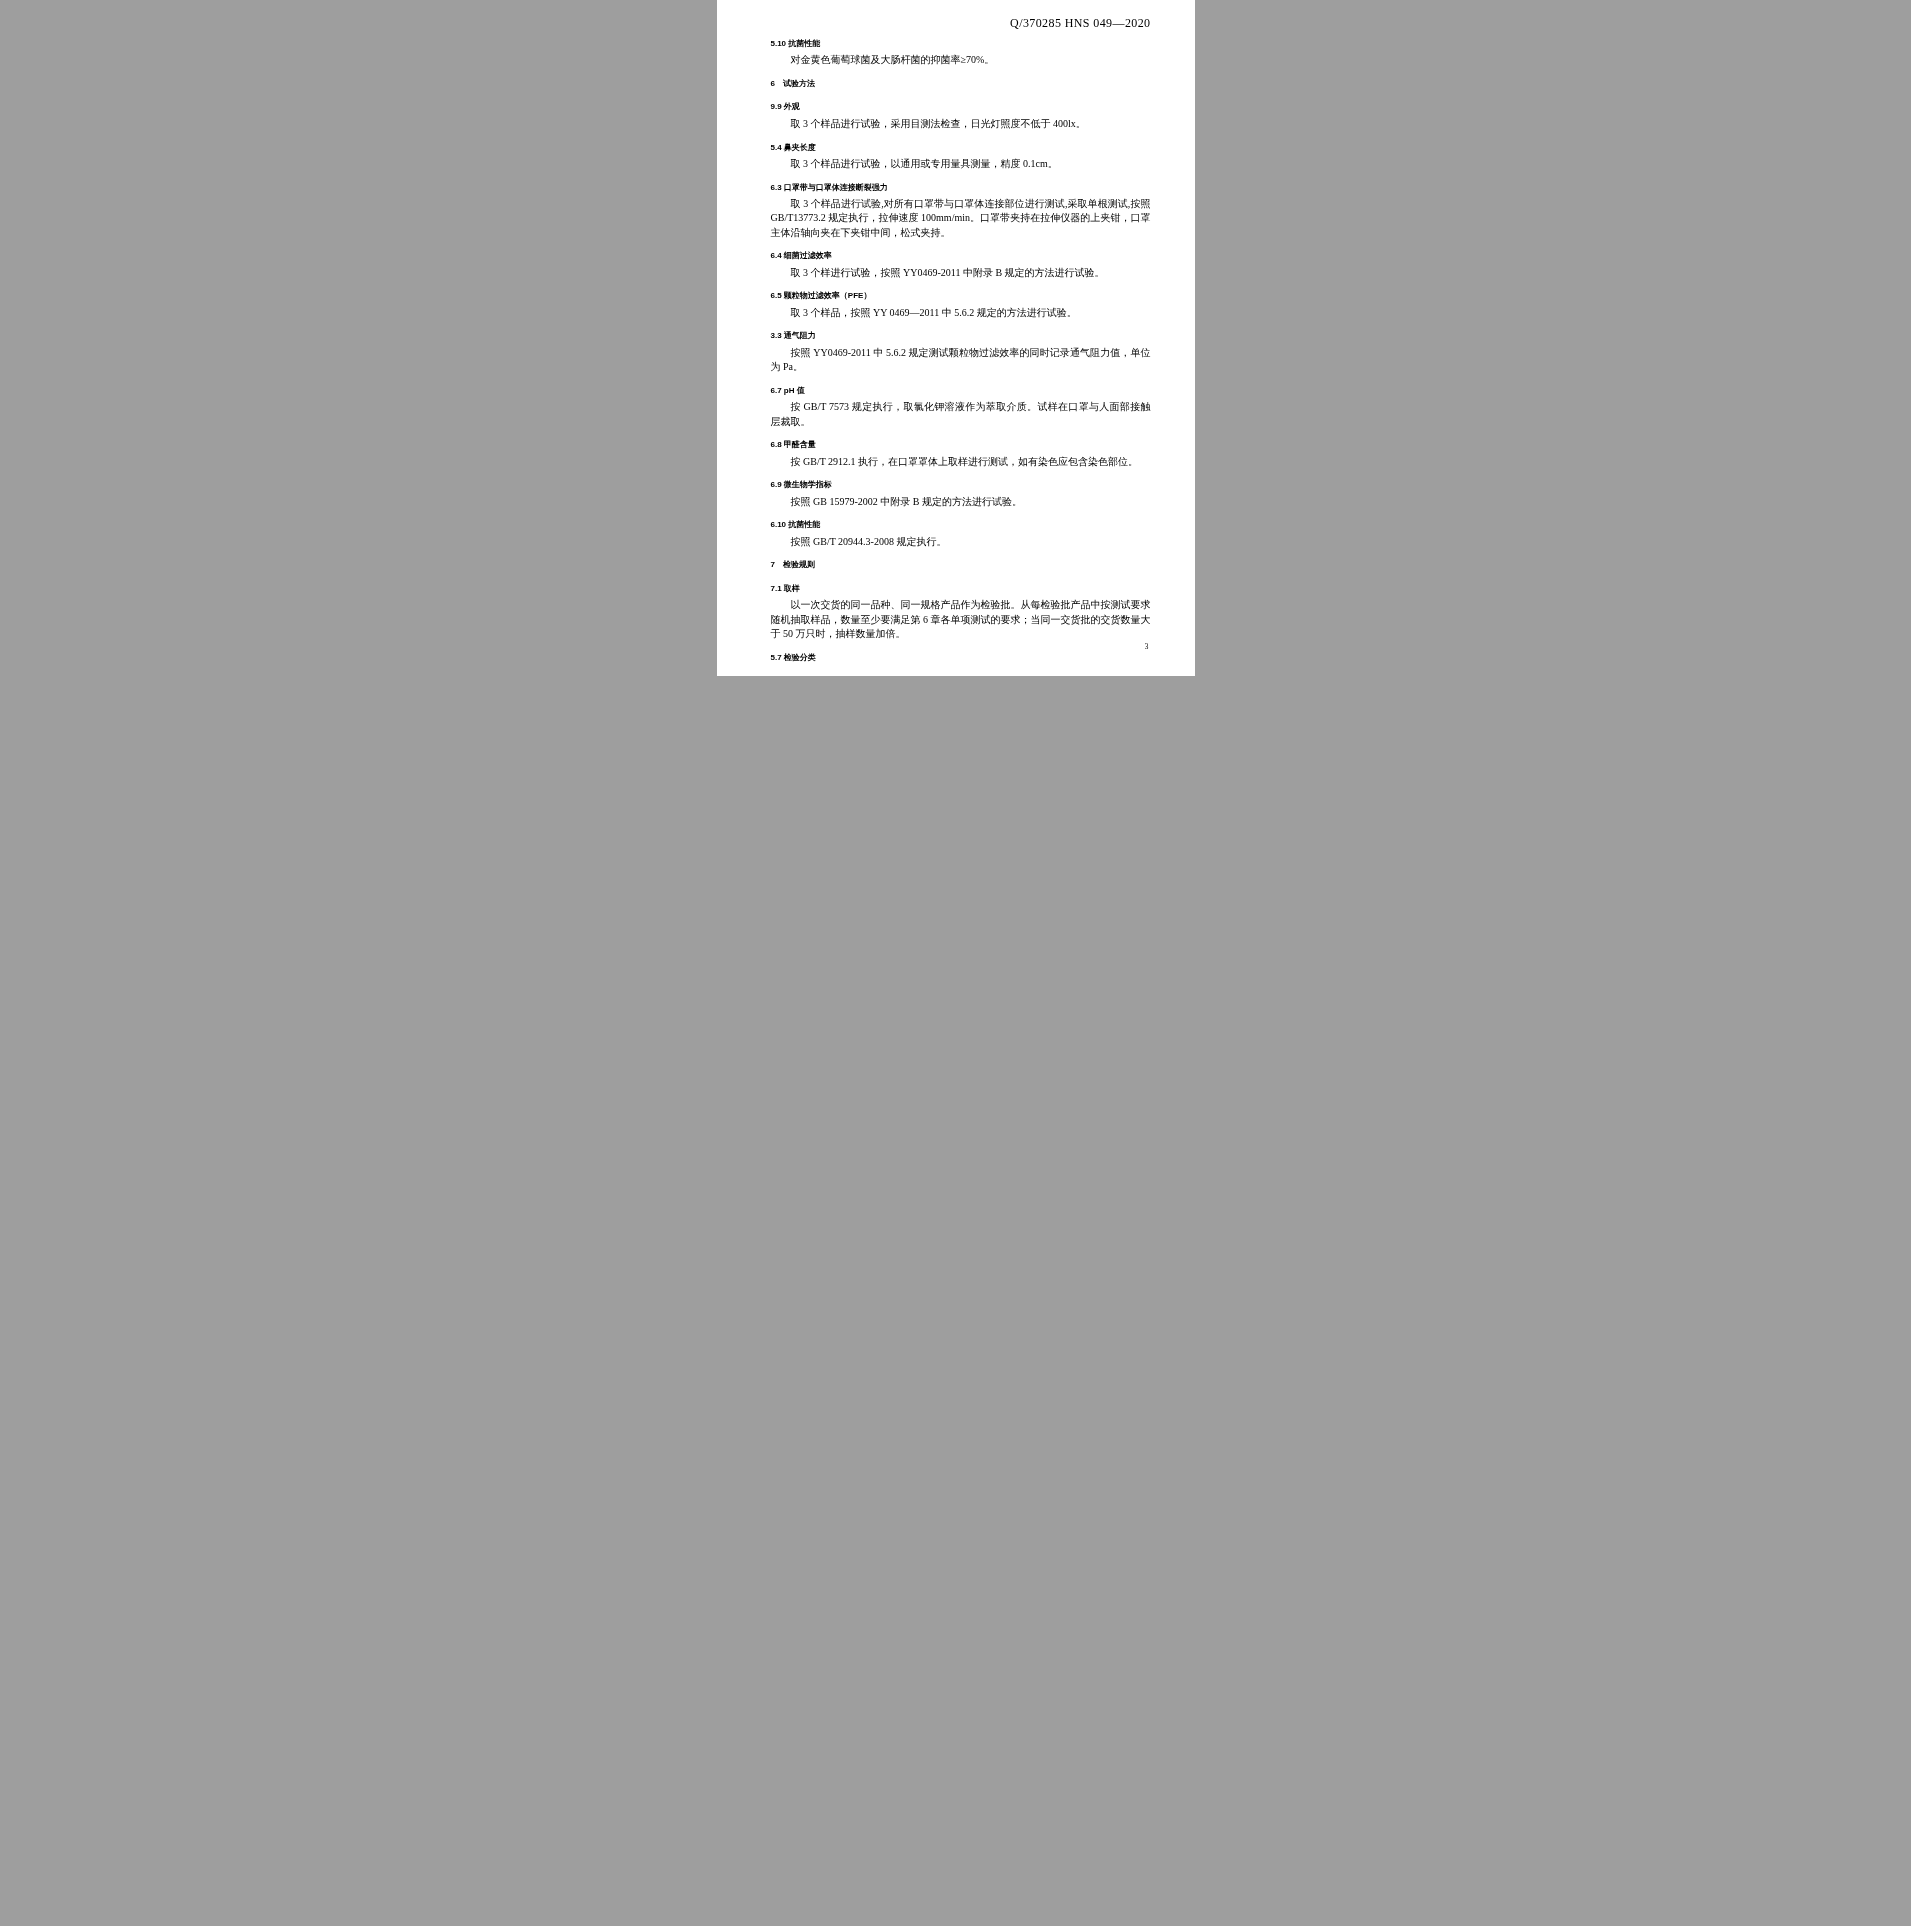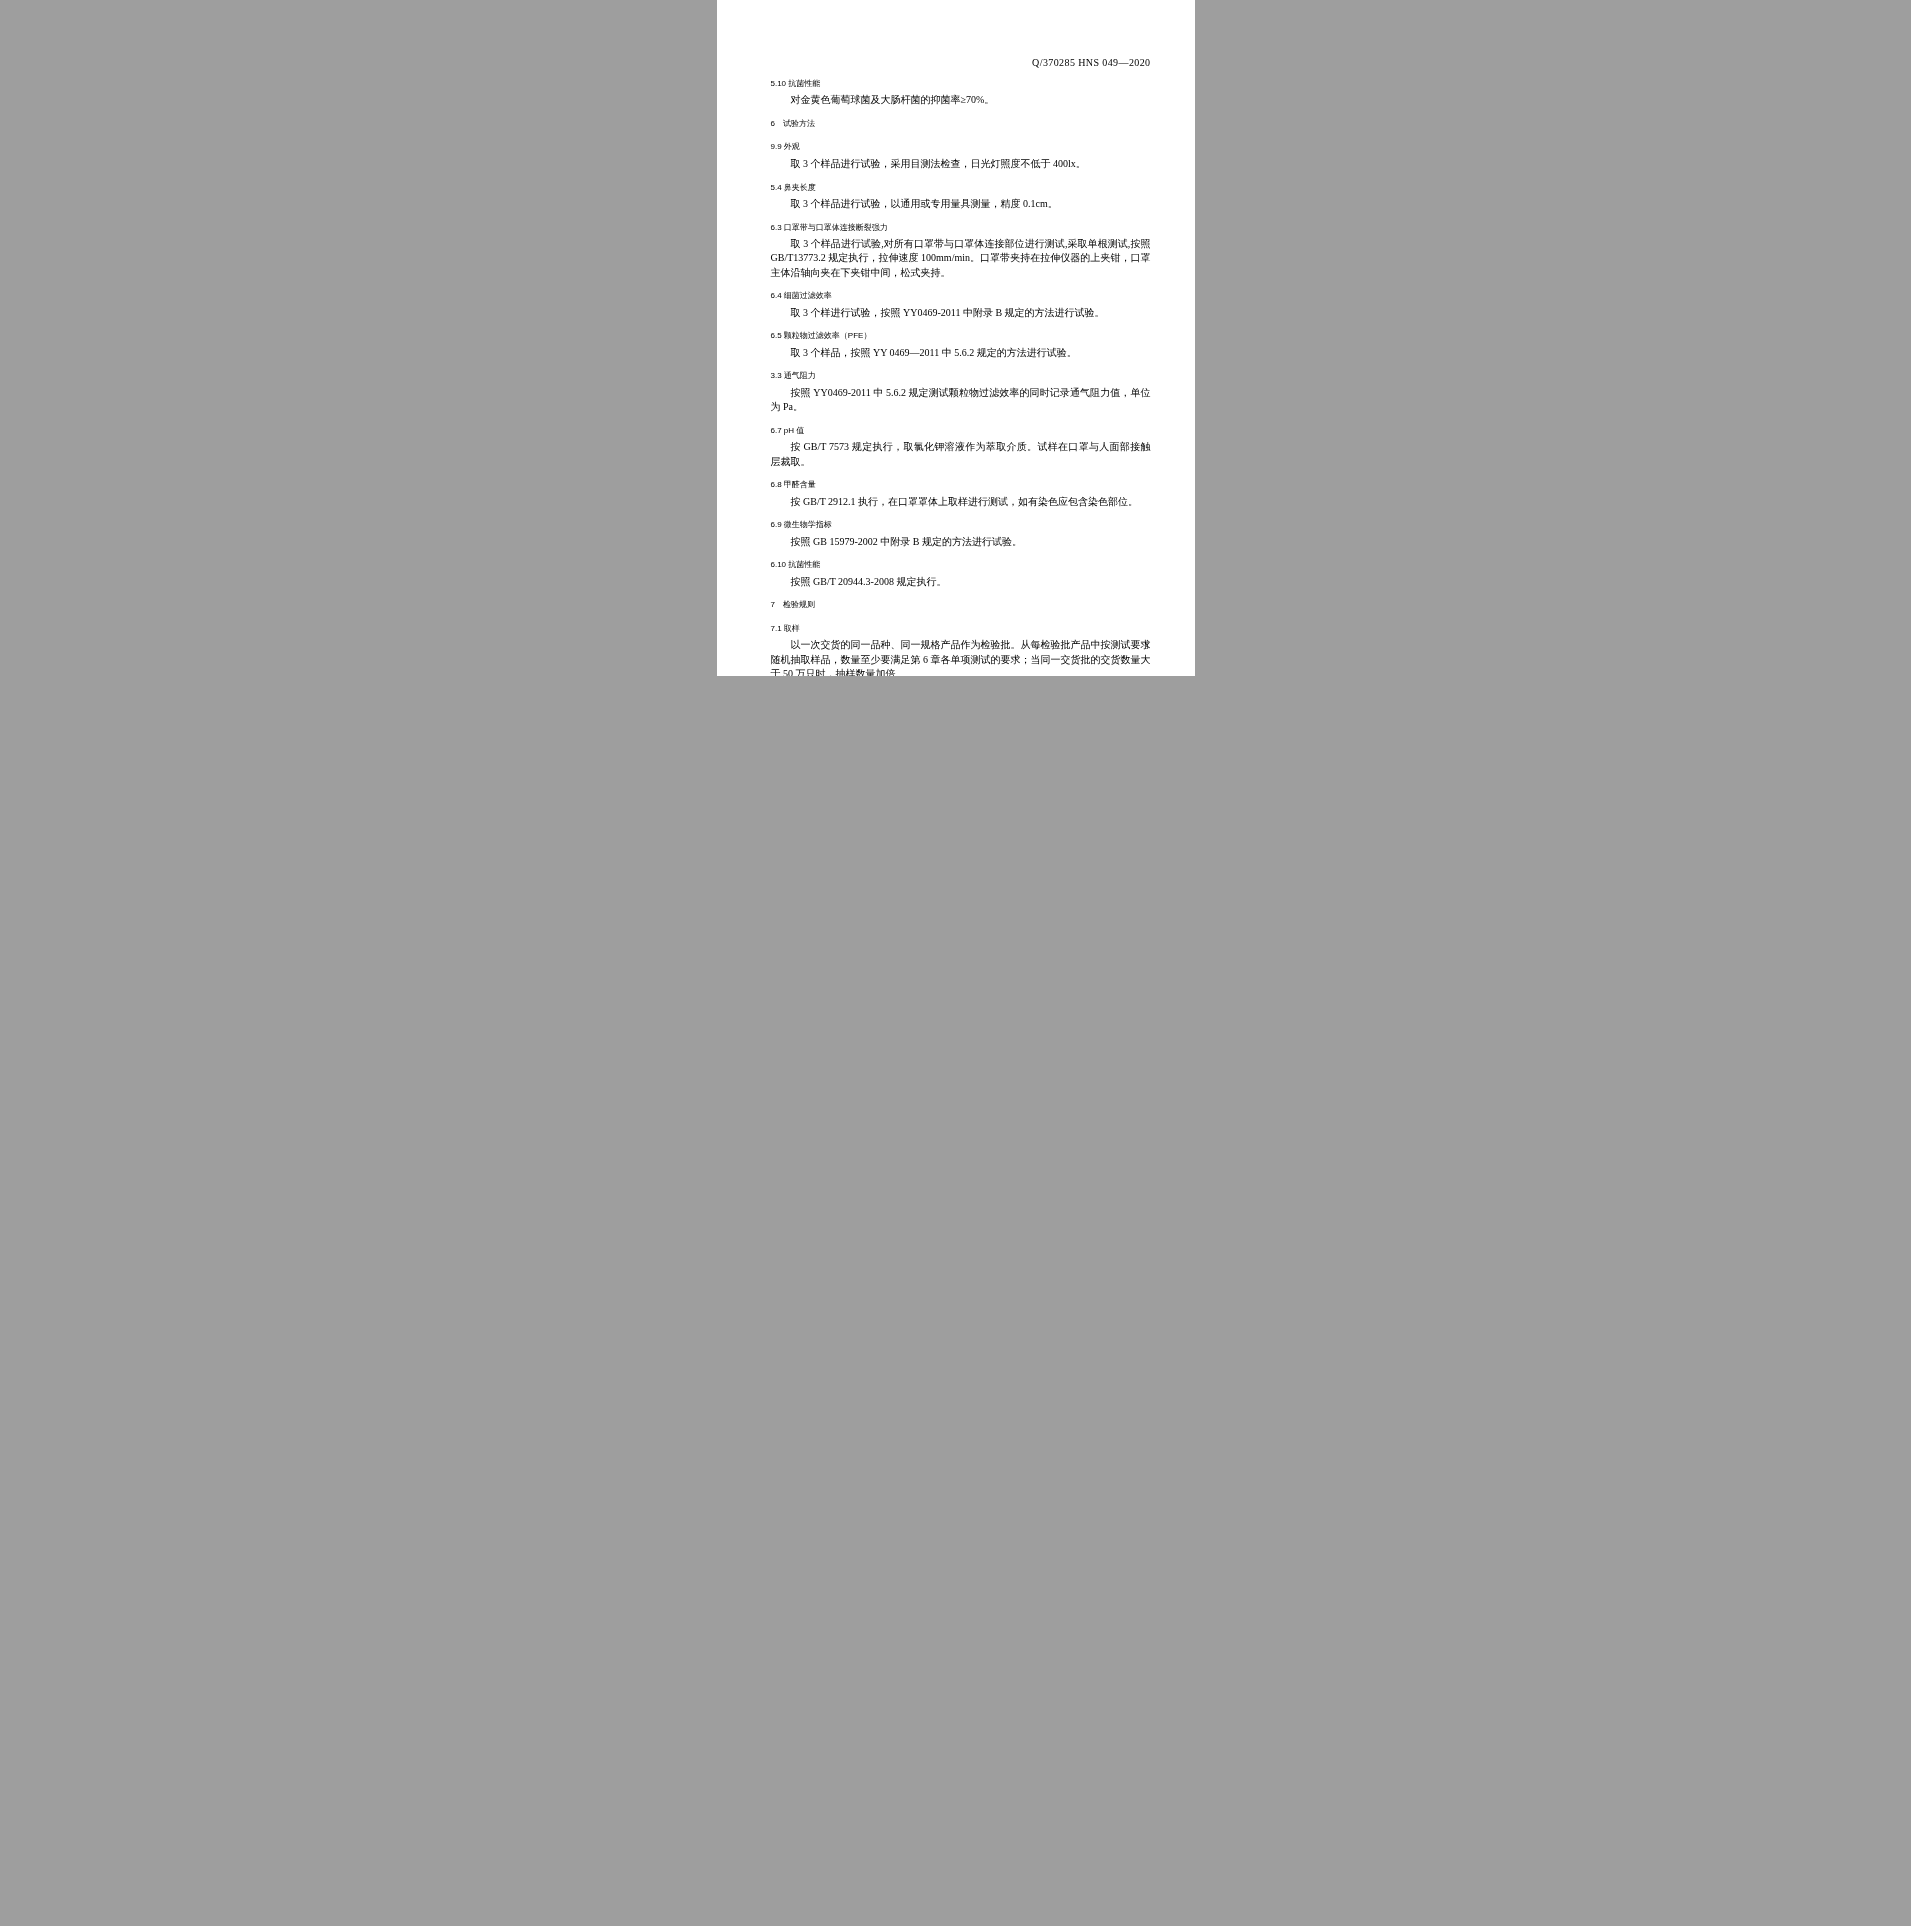--- a/index.html
+++ b/index.html
@@ -14,32 +14,31 @@
     margin: 0 auto;
     background: #ffffff;
     box-sizing: border-box;
     padding: 17.7px 44px 0 54px;
     overflow: hidden;
     color: #000000;
   }
   .doc-header {
     text-align: right;
     font-family: "Liberation Serif", "DejaVu Serif", serif;
-    font-size: 10px;
+    font-size: 12px;
     letter-spacing: 0.4px;
     line-height: 10px;
     margin-bottom: 2.3px;
-    margin-top: 40px;
   }
   .content {
     width: 100%;
   }
   .h2, .h3 {
     font-family: "Liberation Sans", "DejaVu Sans", sans-serif;
-    font-weight: normal;
+    font-weight: bold;
     font-size: 8px;
     line-height: 14.3px;
     margin-top: 9.2px;
     white-space: pre-wrap;
   }
   .p {
     font-family: "Liberation Serif", "DejaVu Serif", serif;
     font-size: 10px;
     line-height: 14.3px;
     margin-top: 2.3px;

